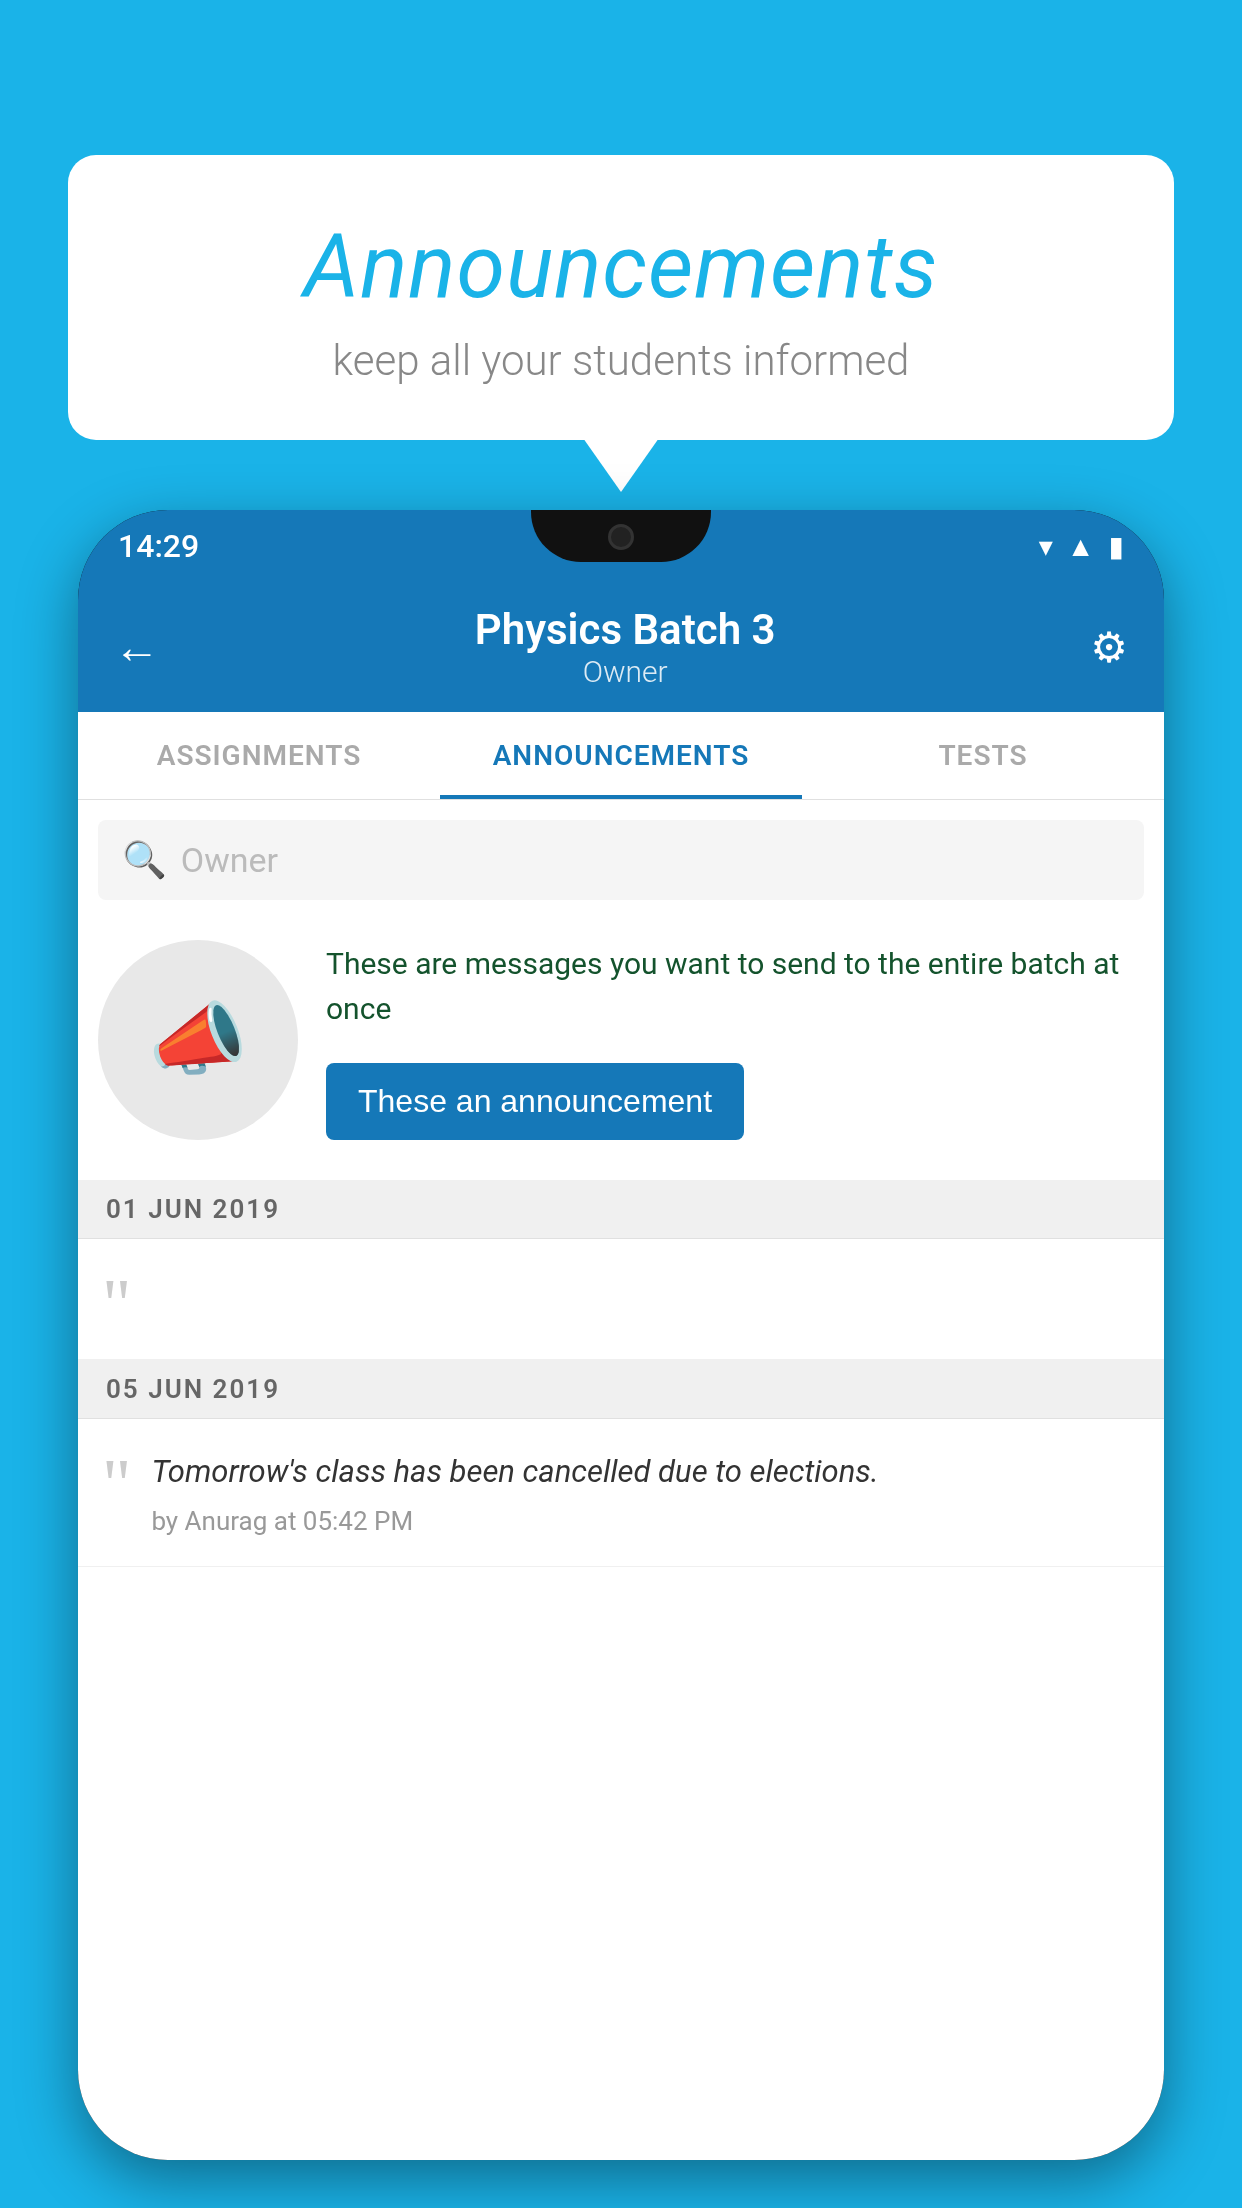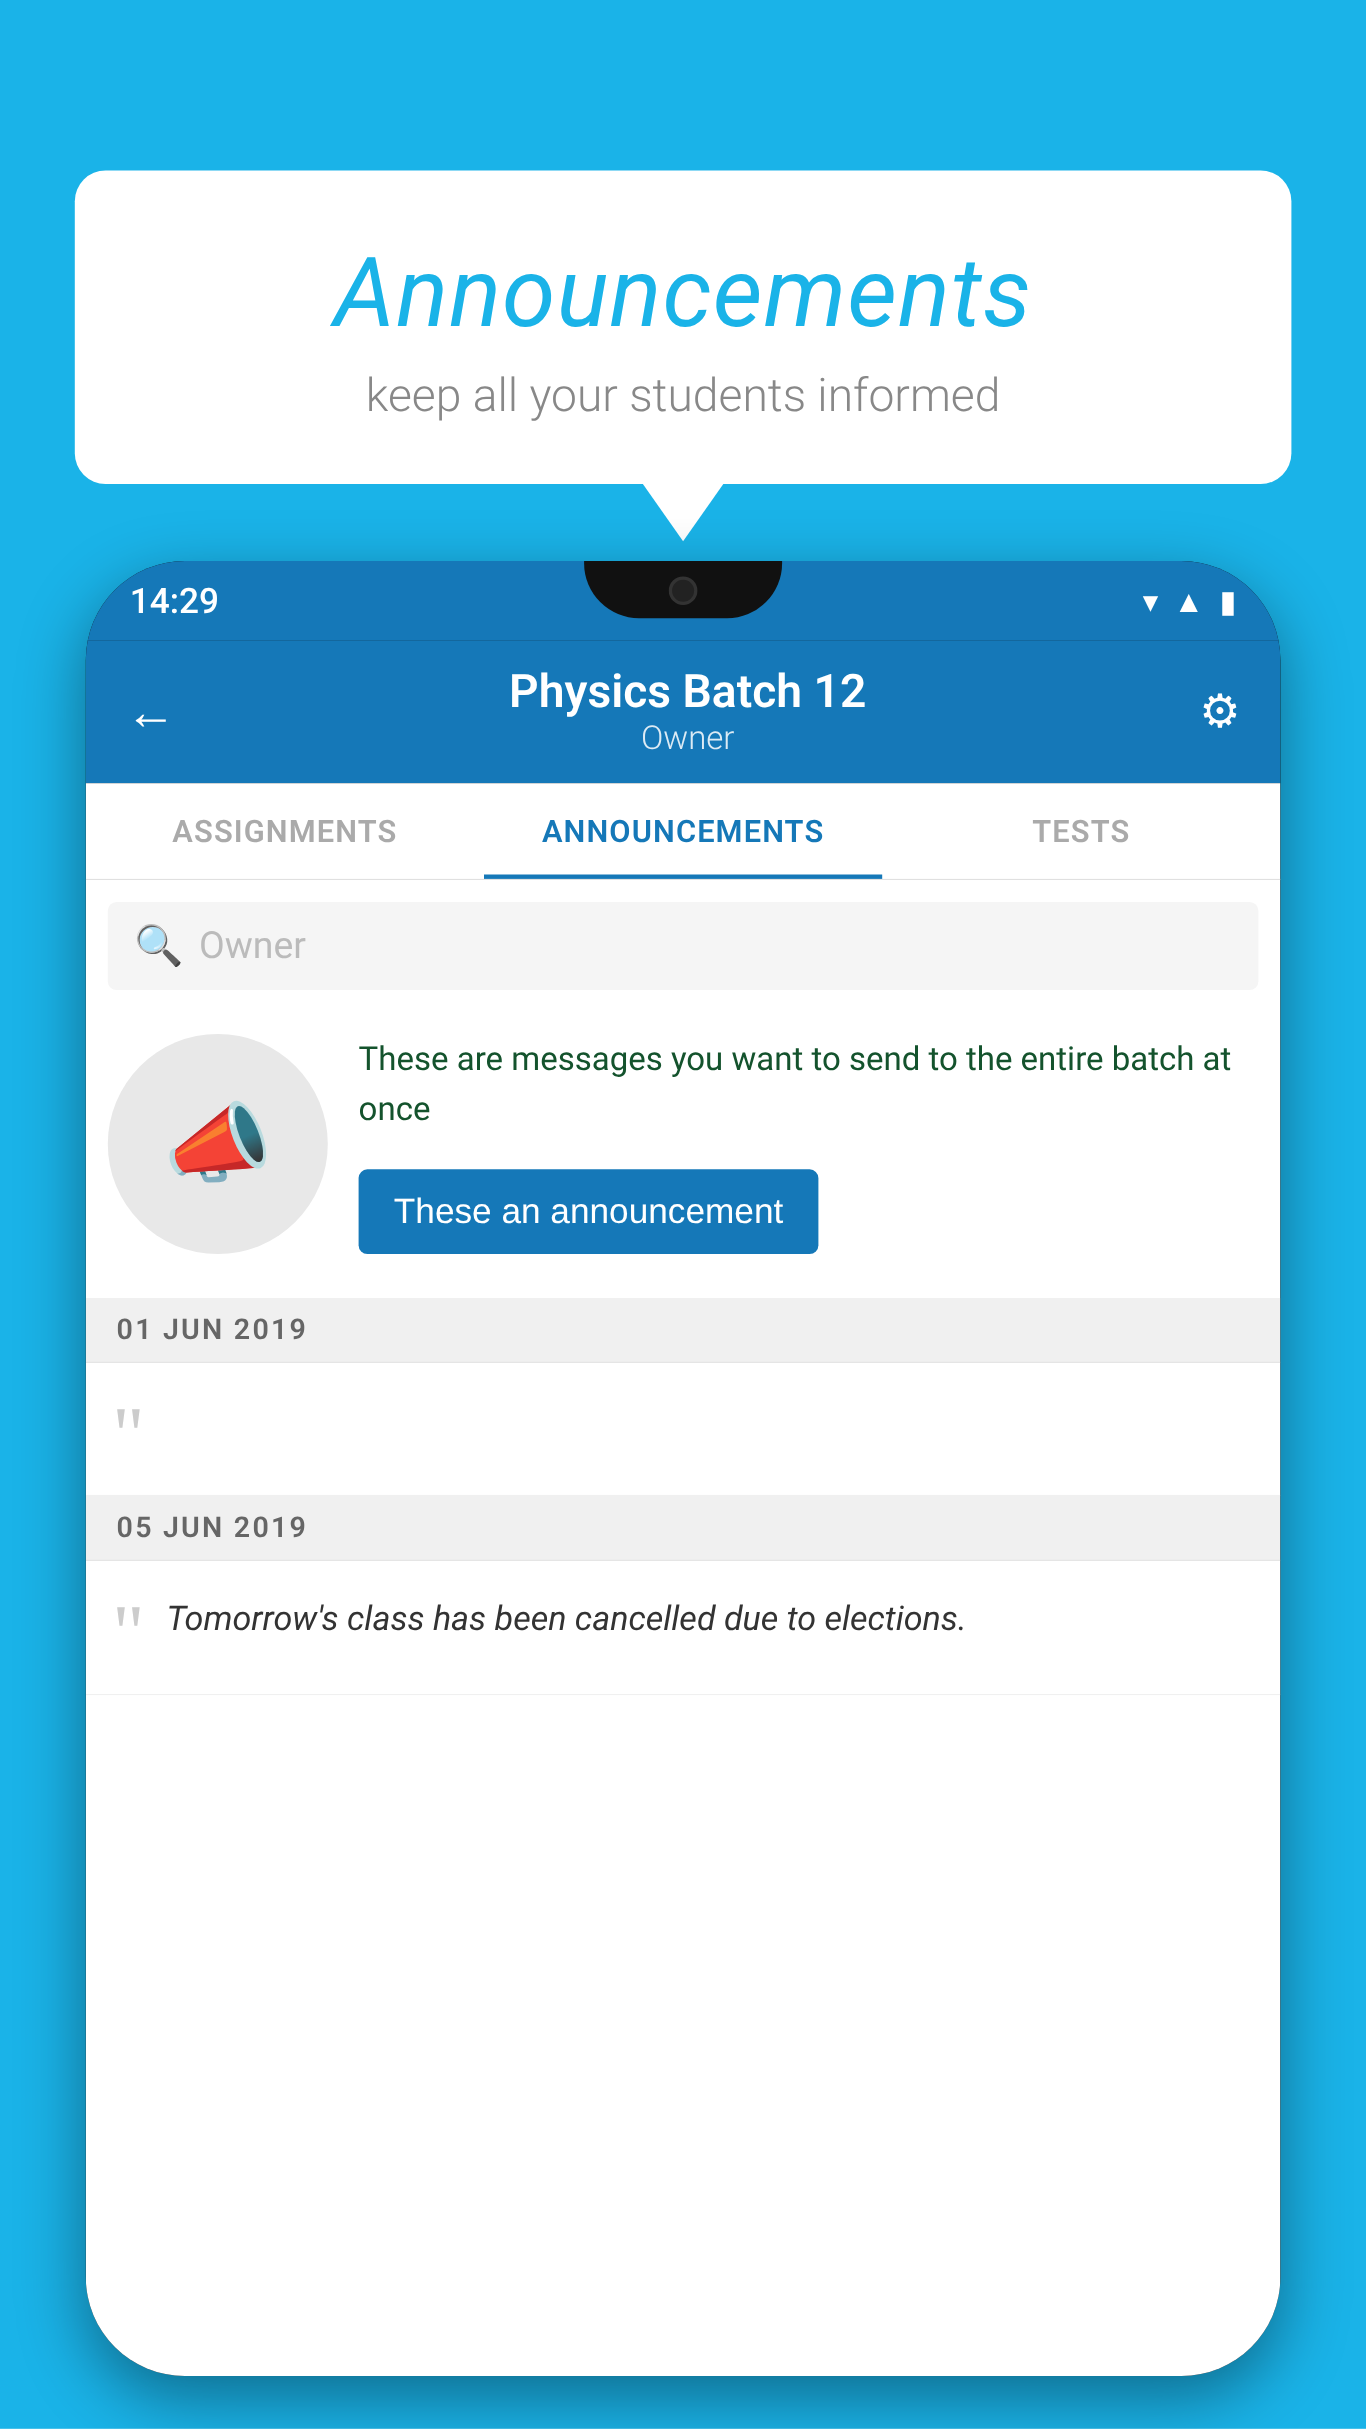--- a/index.html
+++ b/index.html
@@ -360,21 +360,21 @@
       <div class="status-icons">
         <span class="wifi-icon">▾</span>
         <span class="signal-icon">▲</span>
         <span class="battery-icon">▮</span>
       </div>
     </div>
 
     <div class="app-bar">
       <span class="back-btn">←</span>
       <div class="app-bar-center">
-        <div class="app-bar-title">Physics Batch 12</div>
+        <div class="app-bar-title">Physics Batch 3</div>
         <div class="app-bar-subtitle">Owner</div>
       </div>
       <span class="settings-btn">⚙</span>
     </div>
 
     <div class="tabs-bar">
       <div class="tab-item">
         <span>ASSIGNMENTS</span>
       </div>
       <div class="tab-item active">
@@ -407,18 +407,19 @@
       <div class="announcement-item">
         <div class="quote-mark">"</div>
       </div>
 
       <div class="date-separator">05  JUN  2019</div>
 
       <div class="announcement-item">
         <div class="quote-mark">"</div>
         <div class="announcement-content">
           <div class="announcement-text">Tomorrow's class has been cancelled due to elections.</div>
+          <div class="announcement-meta">by Anurag at 05:42 PM</div>
         </div>
       </div>
 
     </div>
   </div>
 </div>
 
 </body></html>

